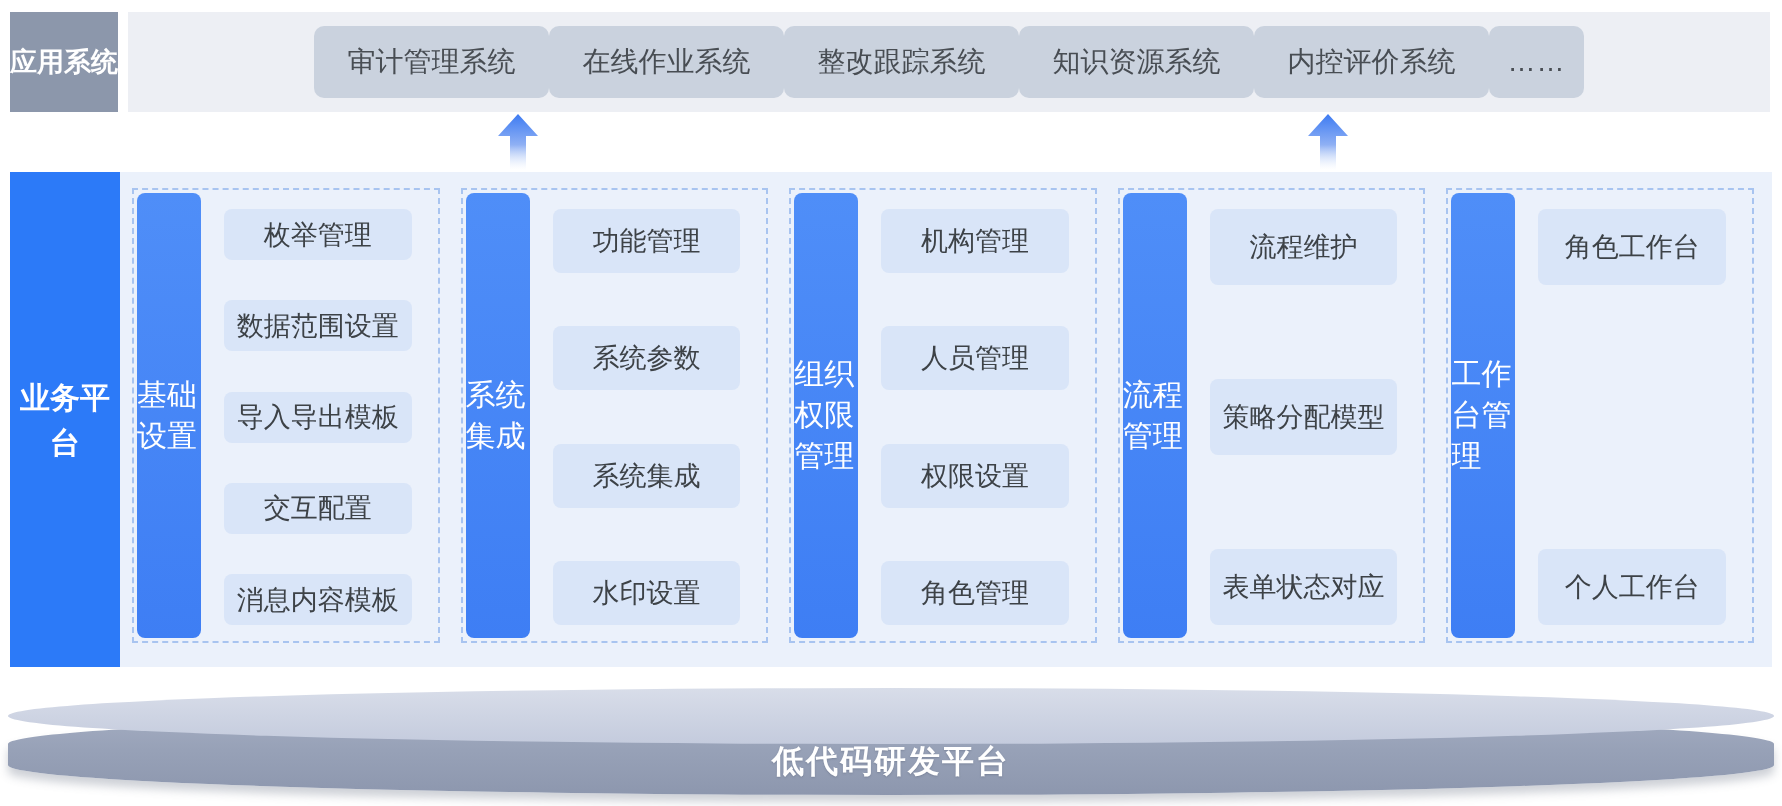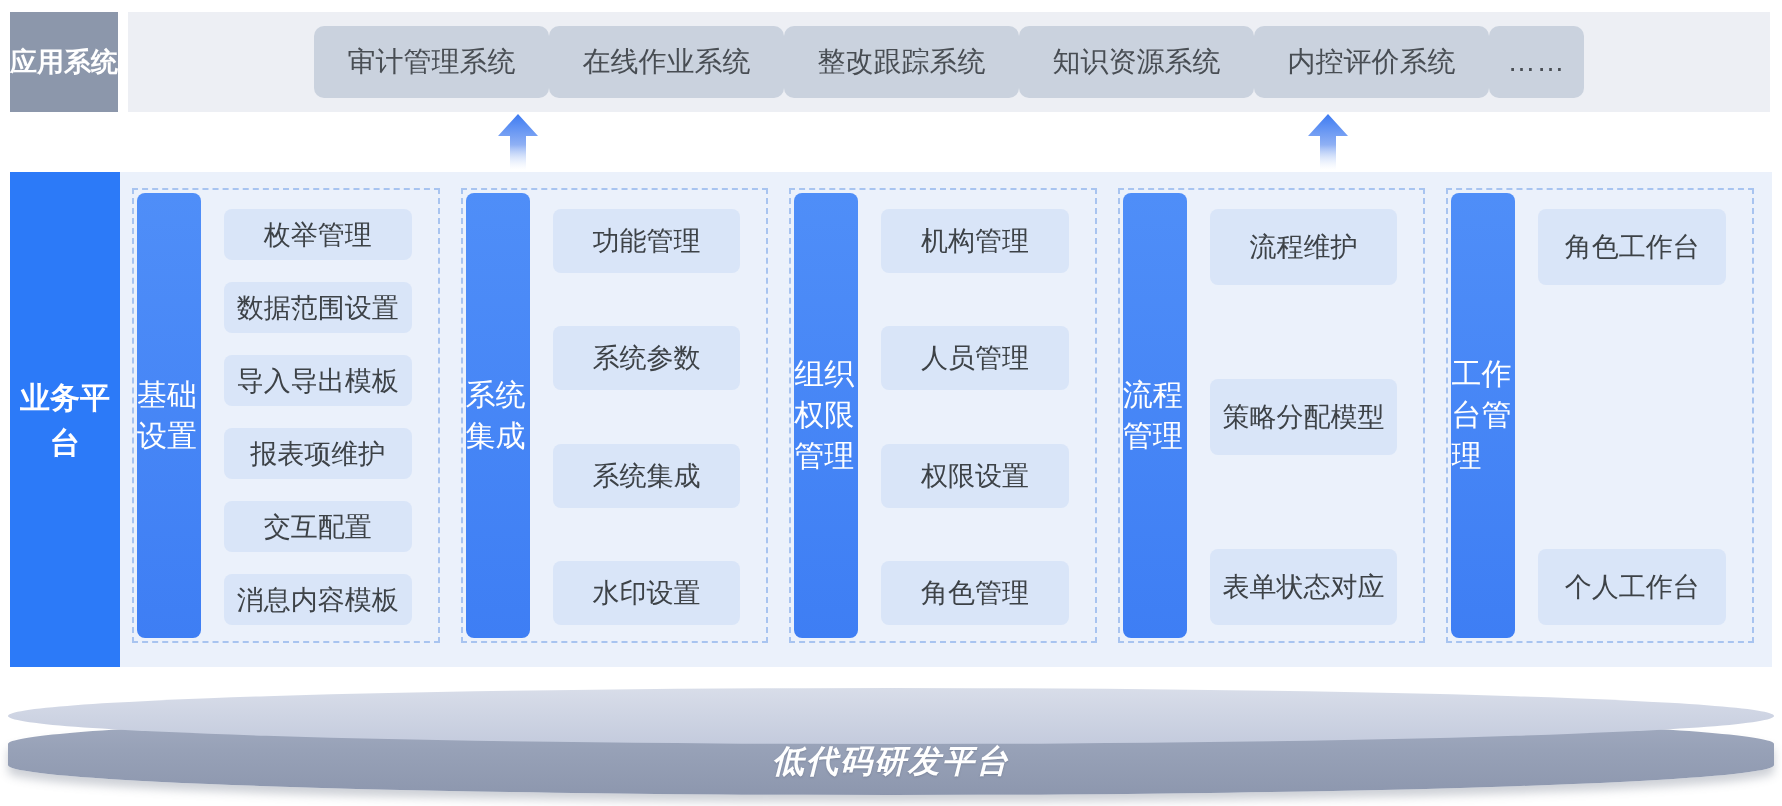--- a/index.html
+++ b/index.html
@@ -79,21 +79,21 @@
   .item {
     background: #D9E5F8; border-radius: 8px;
     display: flex; align-items: center; justify-content: center;
     font-size: 27px; color: #3D4247;
   }
   .col--6 .item { height: 51px; }
   .col--4 .item { height: 64px; }
   .col--3 .item { height: 76px; }
 
   
-  .disk { position: absolute; left: 8px; right: 8px; top: 688px; height: 107px; font-style: italic; }
+  .disk { position: absolute; left: 8px; right: 8px; top: 688px; height: 107px; }
   .disk-side {
     position: absolute; left: 0; right: 0; top: 26px; bottom: 0;
     background: linear-gradient(180deg, #A3ACC1 0%, #97A1B7 45%, #8D97AE 100%);
     border-radius: 50% / 30px;
     box-shadow: 0 7px 10px rgba(90, 100, 120, 0.30);
   }
   .disk-top {
     position: absolute; left: 0; right: 0; top: 0; height: 56px;
     background: linear-gradient(180deg, #D8DDE9 0%, #C4CBDD 100%);
     border-radius: 50%;
@@ -144,21 +144,20 @@
 <div class="platform">
   <div class="biz-label">业务平台</div>
   <div class="columns">
 
     <div class="col col--6">
       <div class="col-header">基础设置</div>
       <div class="col-items">
         <div class="item">枚举管理</div>
         <div class="item">数据范围设置</div>
         <div class="item">导入导出模板</div>
-        <div class="item">报表项维护</div>
         <div class="item">交互配置</div>
         <div class="item">消息内容模板</div>
       </div>
     </div>
 
     <div class="col col--4">
       <div class="col-header">系统集成</div>
       <div class="col-items">
         <div class="item">功能管理</div>
         <div class="item">系统参数</div>

